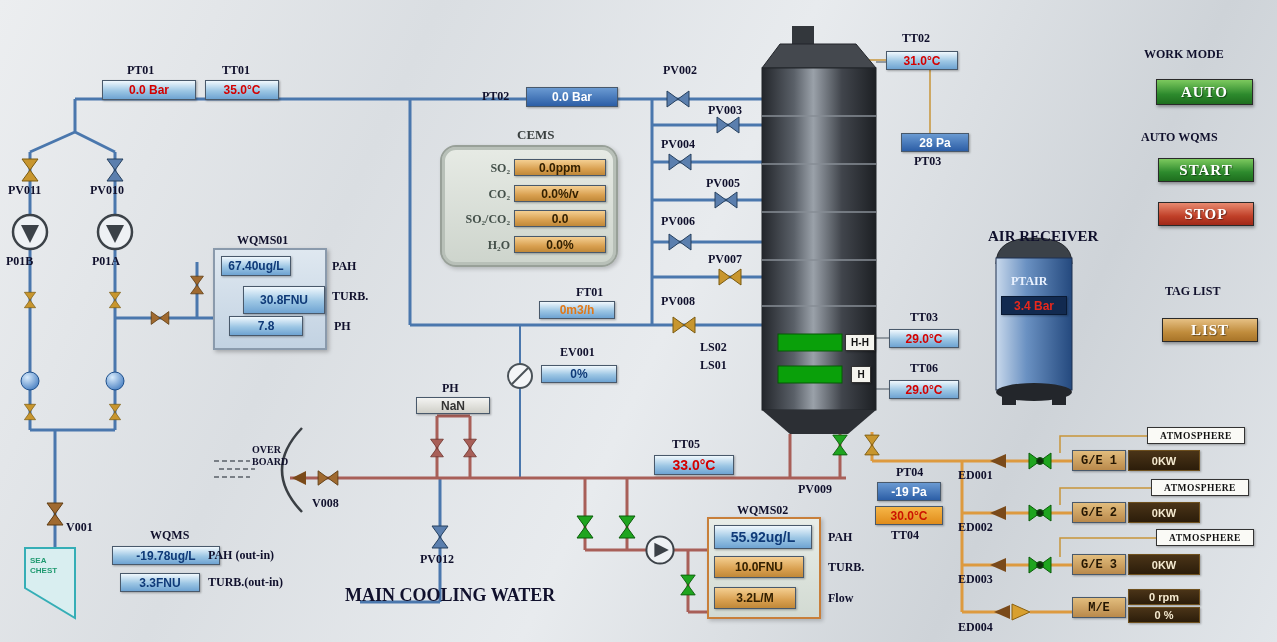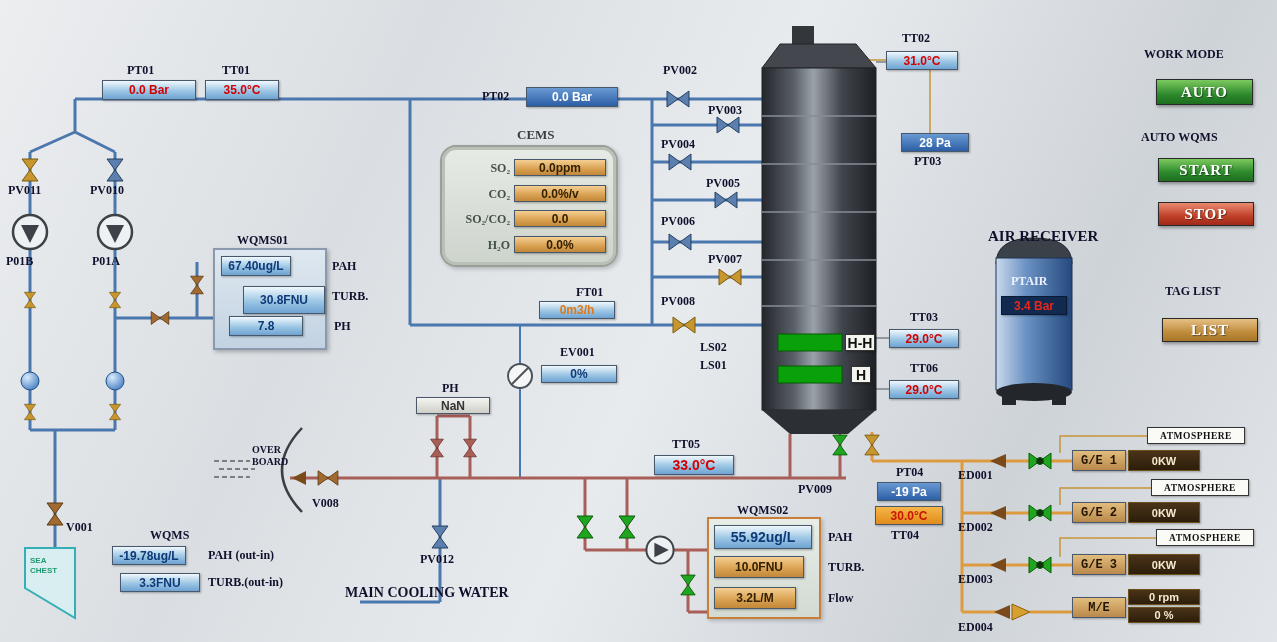--- a/index.html
+++ b/index.html
@@ -21,21 +21,21 @@
   .bx-ft{color:#e07818}
   .bx-solid{background:linear-gradient(180deg,#6a9ad2,#2c5ea6);color:#fff}
   .bx-orangeval{background:linear-gradient(180deg,#f4cf92,#d9a050 60%,#c08838);color:#332000}
   .bx-gray{background:linear-gradient(180deg,#f4f4f2,#cfcfc8);color:#333}
   .bx-navy{background:#122a50;color:#e8281c;border-color:#0a1a34}
   .bx-dark{background:linear-gradient(180deg,#4a3418,#2c1d0a);color:#f5ead0;border-color:#6e501e;font-size:11px}
   .bx-tan{background:linear-gradient(180deg,#e2bd7d,#b9894b);color:#241602;font-family:Liberation Mono, monospace}
   .bx-atm{background:#fafaf6;color:#111;border:1px solid #333;
     font:bold 9.5px "Liberation Serif",serif;letter-spacing:.5px}
   .bx-orangebg{background:linear-gradient(180deg,#f6b648,#e08c1a);color:#cc1400}
-  .bx-white{background:#f4f4ee;color:#111;border:1px solid #333;font-size:14px}
+  .bx-white{background:#f4f4ee;color:#111;border:1px solid #333;font-size:10px}
   .bx-big{font-size:14px}
   .btn{position:absolute;display:flex;align-items:center;justify-content:center;
     font:bold 15px "Liberation Serif",serif;color:#fff;letter-spacing:1px;
     text-shadow:1px 1px 1px rgba(0,0,0,.45);border:1px solid #2a2a2a;
     box-shadow:1px 2px 3px rgba(0,0,0,.35);cursor:pointer}
   .btn-green{background:linear-gradient(180deg,#7cc95e,#2d8a2d 60%,#1e6e1e)}
   .btn-red{background:linear-gradient(180deg,#e88a70,#c04028 60%,#a02818)}
   .btn-tan{background:linear-gradient(180deg,#e6c084,#c08c3c 60%,#a87428)}
   .panel{position:absolute;border:2px solid #8a9aac;
     background:linear-gradient(180deg,#dfe8f0,#c2d2e2);box-shadow:2px 2px 4px rgba(0,0,0,.25)}
@@ -225,28 +225,28 @@
 <div class="box bx-blue" style="left:221px;top:256px;width:70px;height:20px">67.40ug/L</div>
 <div class="lbl" style="left:332px;top:259px">PAH</div>
 <div class="box bx-blue" style="left:243px;top:286px;width:82px;height:28px">30.8FNU</div>
 <div class="lbl" style="left:332px;top:289px">TURB.</div>
 <div class="box bx-blue" style="left:229px;top:316px;width:74px;height:20px">7.8</div>
 <div class="lbl" style="left:334px;top:319px">PH</div>
 
 <div class="lbl" style="left:66px;top:520px">V001</div>
 <div class="seachest-txt">SEA CHEST</div>
 <div class="lbl lbl-lg" style="left:150px;top:528px">WQMS</div>
-<div class="box bx-blue" style="left:112px;top:546px;width:74px;height:19px">-19.78ug/L</div>
+<div class="box bx-blue" style="left:112px;top:546px;width:108px;height:19px">-19.78ug/L</div>
 <div class="lbl" style="left:208px;top:548px">PAH (out-in)</div>
 <div class="box bx-blue" style="left:120px;top:573px;width:80px;height:19px">3.3FNU</div>
 <div class="lbl" style="left:208px;top:575px">TURB.(out-in)</div>
 <div class="lbl lbl-wrap" style="left:252px;top:444px;width:54px;font-size:10px">OVER BOARD</div>
 <div class="lbl" style="left:312px;top:496px">V008</div>
 <div class="lbl" style="left:420px;top:552px">PV012</div>
-<div class="lbl" style="left:345px;top:585px;font-size:14px">MAIN COOLING WATER</div>
+<div class="lbl" style="left:345px;top:585px;font-size:18px">MAIN COOLING WATER</div>
 
 <div class="lbl" style="left:482px;top:89px">PT02</div>
 <div class="box bx-solid" style="left:526px;top:87px;width:92px;height:20px">0.0 Bar</div>
 
 <div class="lbl" style="left:517px;top:127px;font-size:13px;color:#3a4040">CEMS</div>
 <div class="cems-panel" style="left:440px;top:145px;width:178px;height:122px"></div>
 <div class="lbl" style="left:446px;top:161px;width:64px;text-align:right;color:#44504a">SO₂</div>
 <div class="box bx-orangeval" style="left:514px;top:159px;width:92px;height:17px">0.0ppm</div>
 <div class="lbl" style="left:446px;top:187px;width:64px;text-align:right;color:#44504a">CO₂</div>
 <div class="box bx-orangeval" style="left:514px;top:185px;width:92px;height:17px">0.0%/v</div>

